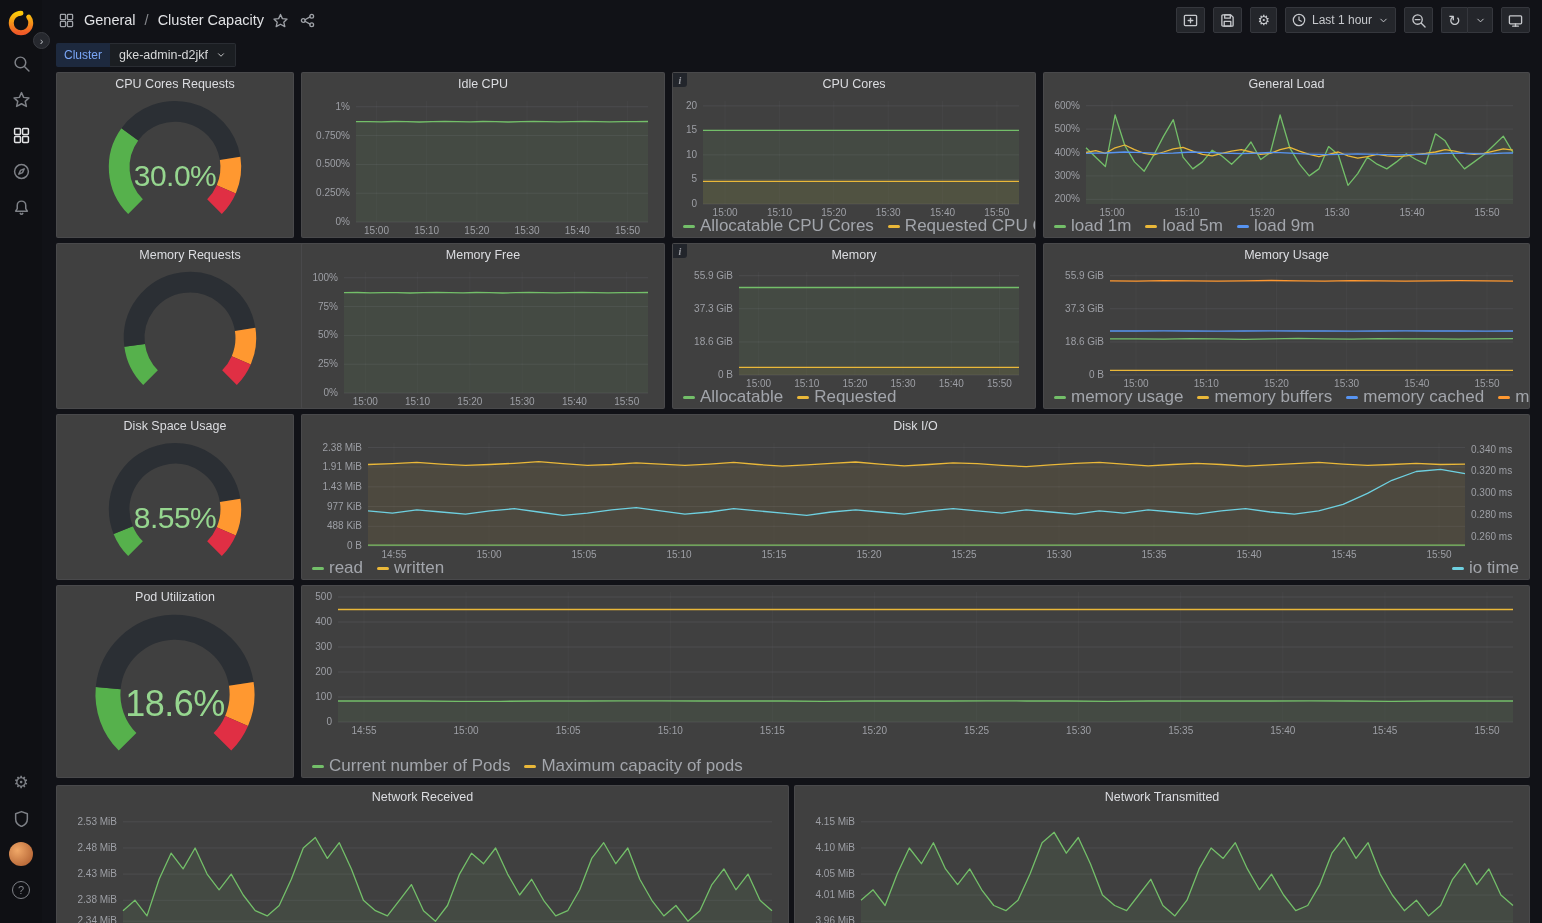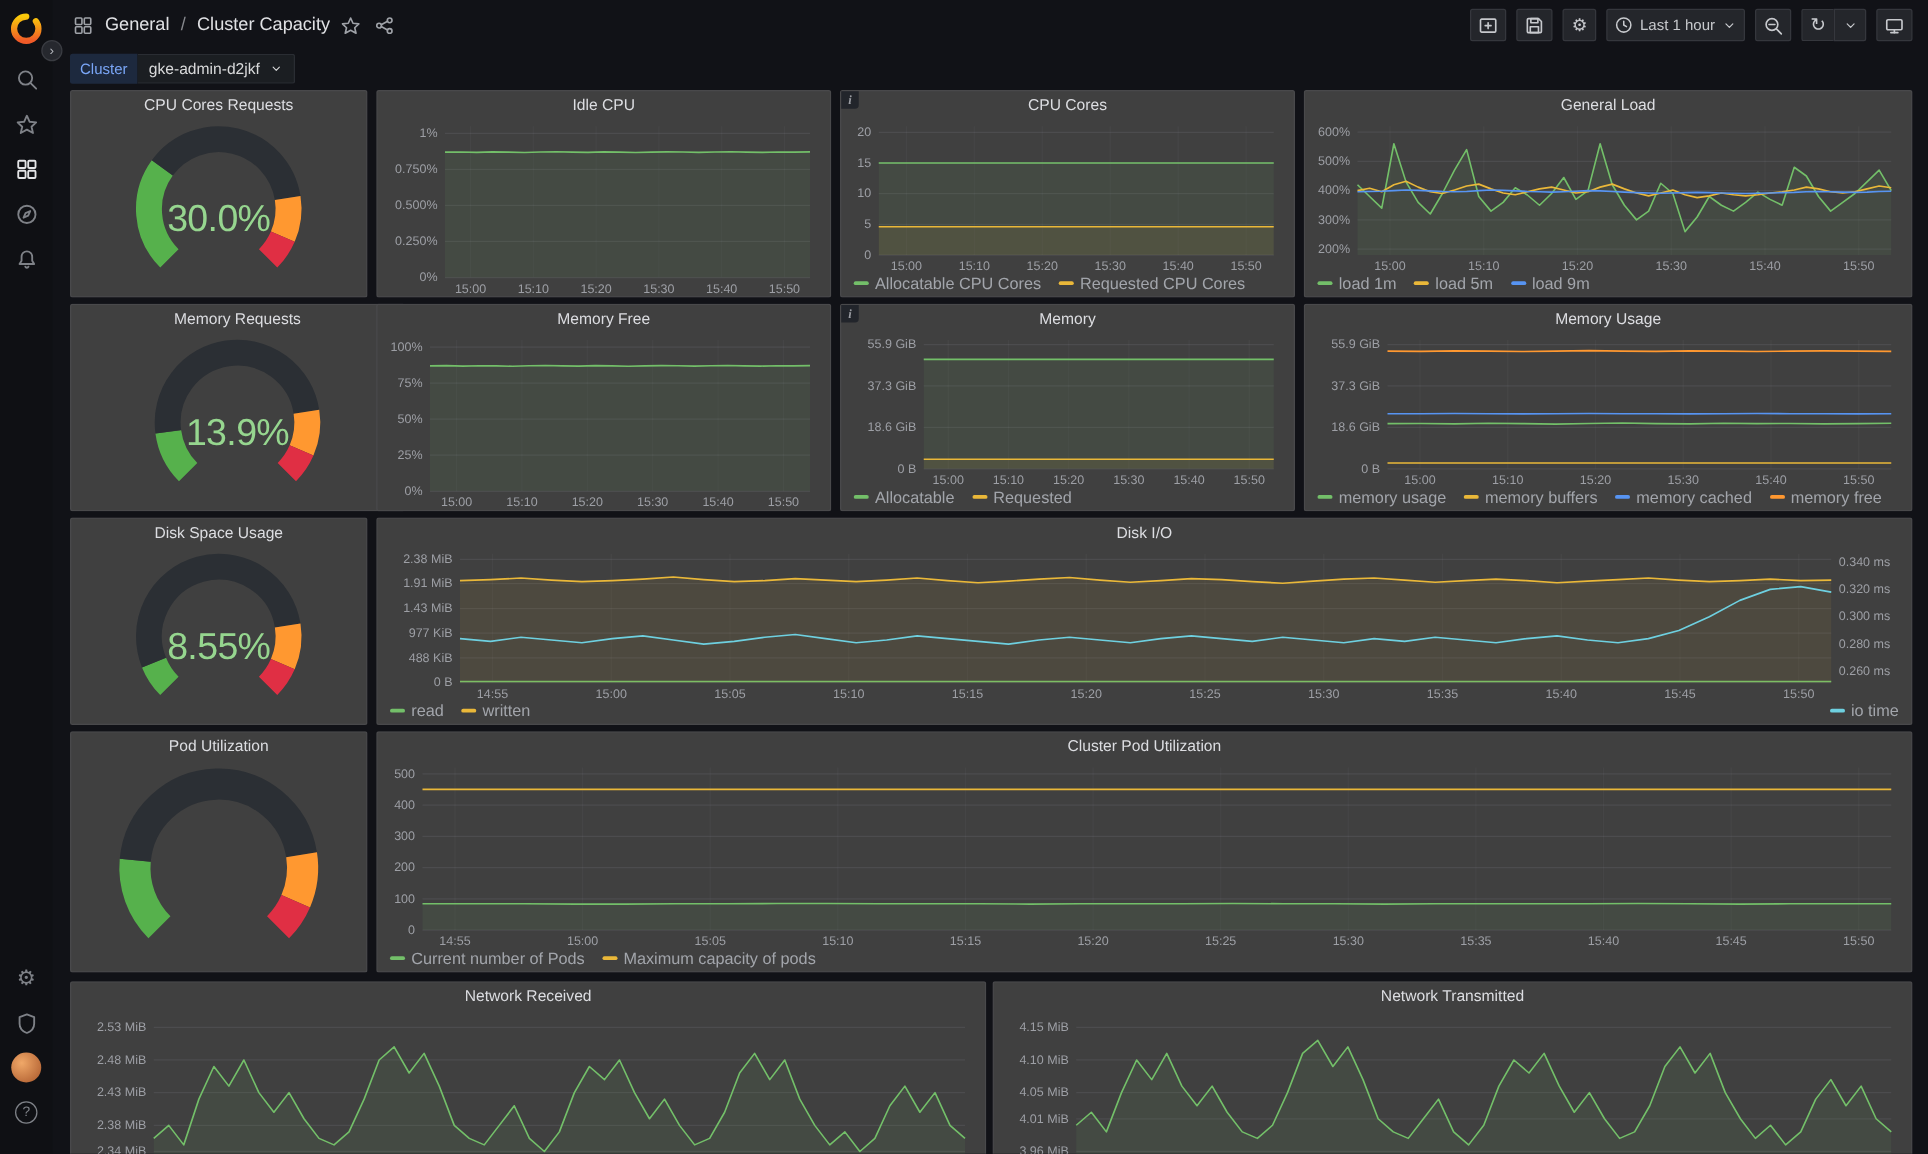--- a/index.html
+++ b/index.html
@@ -34,21 +34,21 @@
   .var-label { background:rgba(87,148,242,0.18); color:#7aa6f7; padding:0 8px; height:24px; line-height:24px; font-size:12px; border-radius:2px 0 0 2px; }
   .var-value { background:#1b1e22; border:1px solid #2a2d33; border-left:none; height:24px; display:flex; align-items:center; gap:8px; padding:0 9px; font-size:12.5px; color:#d8d9da; border-radius:0 2px 2px 0; cursor:pointer; }
 
   
   .dashboard { position:absolute; left:0; top:0; right:0; bottom:0; }
   .panel { position:absolute; background:#404040; border:1px solid rgba(204,204,220,0.07); border-radius:2px; display:flex; flex-direction:column; }
   .panel-title { height:22px; line-height:22px; text-align:center; font-size:12.5px; color:#dcdde1; flex:none; cursor:pointer; white-space:nowrap; overflow:hidden; }
   .panel-info { position:absolute; left:0; top:0; width:14px; height:14px; background:#22252b; color:#9a9ca2; font-style:italic; font-weight:bold; font-size:10px; font-family:"Liberation Serif", serif; display:flex; align-items:center; justify-content:center; border-radius:0 0 3px 0; z-index:2; cursor:pointer; }
   .chart { flex:1; min-height:0; margin:0 4px; }
   .chart svg text { fill:#9d9fa5; font-size:10px; font-family:"Liberation Sans", sans-serif; }
-  .legend { display:flex; align-items:center; gap:14px; padding:0 10px 4px; font-size:13px; color:#a2a5ab; flex:none; height:18px; overflow:hidden; }
+  .legend { display:flex; align-items:center; gap:14px; padding:0 10px 4px; font-size:17px; color:#a2a5ab; flex:none; height:18px; overflow:hidden; }
   .legend-item { display:inline-flex; align-items:center; cursor:pointer; white-space:nowrap; }
   .legend-item.right { margin-left:auto; }
   .legend-dot { width:12px; height:3px; border-radius:2px; display:inline-block; margin-right:5px; }
 
   .gauge-wrap { flex:1; min-height:0; position:relative; display:flex; align-items:center; justify-content:center; padding:2px 10px 6px; }
   .gauge-wrap svg { width:100%; height:100%; }
   .gauge-value { position:absolute; left:0; right:0; top:54%; transform:translateY(-38%); text-align:center; font-size:30px; font-weight:400; letter-spacing:-0.5px; }
   .gauge-value.big { font-size:36px; }
 
   .si { stroke:currentColor; fill:none; stroke-width:1.4; stroke-linecap:round; stroke-linejoin:round; }
@@ -230,21 +230,20 @@
     </section>
     <section class="panel" style="left:14px;top:243px;width:268px;height:166px">
       <div class="panel-title">Memory Requests</div>
       <div class="gauge-wrap">
           <svg viewBox="0 0 220 168" preserveAspectRatio="xMidYMid meet">
             <path d="M60.50 137.50A70 70 0 0 1 40.59 97.10" stroke="#56b14c" stroke-width="26" fill="none"></path>
             <path d="M40.59 97.10A70 70 0 0 1 179.14 77.05" stroke="#2b2f34" stroke-width="26" fill="none"></path>
             <path d="M179.14 77.05A70 70 0 0 1 174.24 115.80" stroke="#ff9830" stroke-width="26" fill="none"></path>
             <path d="M174.24 115.80A70 70 0 0 1 159.50 137.50" stroke="#e02f44" stroke-width="26" fill="none"></path>
           </svg>
-        <div class="gauge-value" style="color: rgb(150, 214, 143);">13.9%</div>
       </div>
     </section>
     <section class="panel" style="left:14px;top:414px;width:238px;height:166px">
       <div class="panel-title">Disk Space Usage</div>
       <div class="gauge-wrap">
           <svg viewBox="0 0 220 168" preserveAspectRatio="xMidYMid meet">
             <path d="M60.50 137.50A70 70 0 0 1 45.06 114.13" stroke="#56b14c" stroke-width="26" fill="none"></path>
             <path d="M45.06 114.13A70 70 0 1 1 179.14 77.05" stroke="#2b2f34" stroke-width="26" fill="none"></path>
             <path d="M179.14 77.05A70 70 0 0 1 174.24 115.80" stroke="#ff9830" stroke-width="26" fill="none"></path>
             <path d="M174.24 115.80A70 70 0 0 1 159.50 137.50" stroke="#e02f44" stroke-width="26" fill="none"></path>
@@ -254,20 +253,21 @@
     </section>
     <section class="panel" style="left:14px;top:585px;width:238px;height:193px">
       <div class="panel-title">Pod Utilization</div>
       <div class="gauge-wrap">
           <svg viewBox="0 0 220 168" preserveAspectRatio="xMidYMid meet">
             <path d="M60.50 137.50A70 70 0 0 1 40.29 81.63" stroke="#56b14c" stroke-width="26" fill="none"></path>
             <path d="M40.29 81.63A70 70 0 0 1 179.14 77.05" stroke="#2b2f34" stroke-width="26" fill="none"></path>
             <path d="M179.14 77.05A70 70 0 0 1 174.24 115.80" stroke="#ff9830" stroke-width="26" fill="none"></path>
             <path d="M174.24 115.80A70 70 0 0 1 159.50 137.50" stroke="#e02f44" stroke-width="26" fill="none"></path>
           </svg>
+        <div class="gauge-value big" style="color: rgb(150, 214, 143);">18.6%</div>
       </div>
     </section>
 
     <section class="panel" style="left:259px;top:72px;width:364px;height:166px">
       <div class="panel-title">Idle CPU</div>
       <div class="chart"><svg width="354" height="142" viewBox="0 0 354 142">
             <line x1="50" x2="342" y1="11.761904761904768" y2="11.761904761904768" stroke="rgba(204,204,220,0.09)" stroke-width="1"></line>
             <text x="44" y="14.761904761904768" text-anchor="end">1%</text>
             <line x1="50" x2="342" y1="40.57142857142857" y2="40.57142857142857" stroke="rgba(204,204,220,0.09)" stroke-width="1"></line>
             <text x="44" y="43.57142857142857" text-anchor="end">0.750%</text>
@@ -557,21 +557,20 @@
             <span class="legend-dot" style="background: rgb(234, 184, 57);"></span>
             <span>written</span>
           </span>
           <span class="legend-item right">
             <span class="legend-dot" style="background: rgb(110, 208, 224);"></span>
             <span>io time</span>
           </span>
         </div>
     </section>
     <section class="panel" style="left:259px;top:585px;width:1229px;height:193px">
-      <div class="panel-title">Cluster Pod Utilization</div>
       <div class="chart"><svg width="1219" height="151" viewBox="0 0 1219 151">
             <line x1="32" x2="1207" y1="10.999999999999996" y2="10.999999999999996" stroke="rgba(204,204,220,0.09)" stroke-width="1"></line>
             <text x="26" y="13.999999999999996" text-anchor="end">500</text>
             <line x1="32" x2="1207" y1="35.99999999999999" y2="35.99999999999999" stroke="rgba(204,204,220,0.09)" stroke-width="1"></line>
             <text x="26" y="38.99999999999999" text-anchor="end">400</text>
             <line x1="32" x2="1207" y1="61.00000000000001" y2="61.00000000000001" stroke="rgba(204,204,220,0.09)" stroke-width="1"></line>
             <text x="26" y="64" text-anchor="end">300</text>
             <line x1="32" x2="1207" y1="86" y2="86" stroke="rgba(204,204,220,0.09)" stroke-width="1"></line>
             <text x="26" y="89" text-anchor="end">200</text>
             <line x1="32" x2="1207" y1="111" y2="111" stroke="rgba(204,204,220,0.09)" stroke-width="1"></line>

